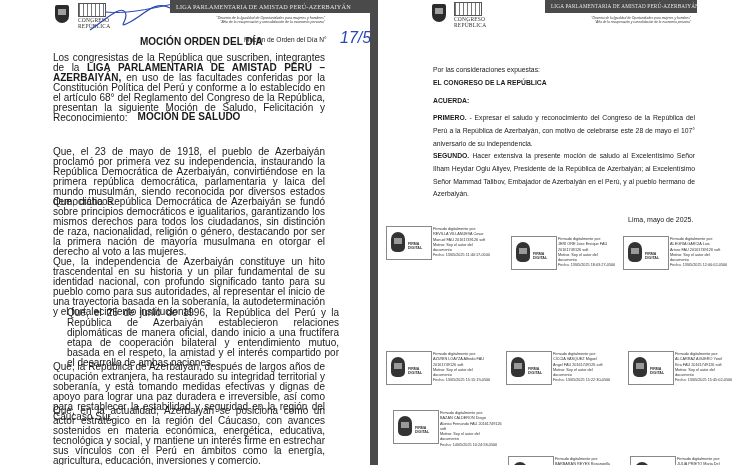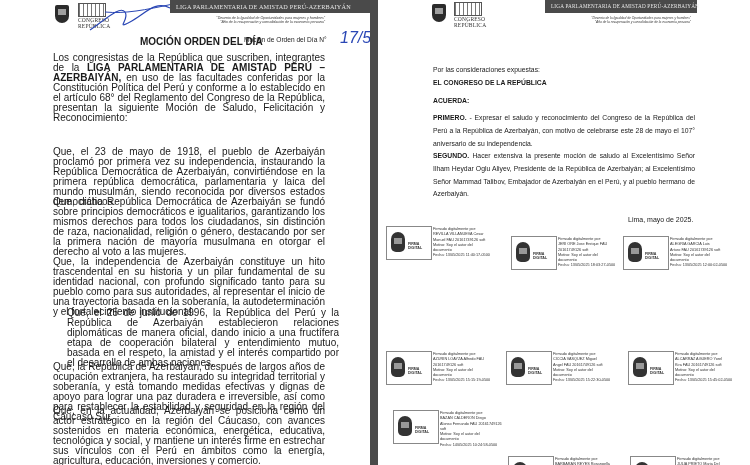--- a/index.html
+++ b/index.html
@@ -43,20 +43,21 @@
     <div>"Decenio de la Igualdad de Oportunidades para mujeres y hombres"</div>
     <div>"Año de la recuperación y consolidación de la economía peruana"</div>
   </div>
 
   <div class="abs" style="left:140px;top:36px;font-size:10px;font-weight:bold;">MOCIÓN ORDEN DEL DÍA</div>
   <div class="abs" style="left:244px;top:36px;font-size:6.6px;">Moción de Orden del Día N°</div>
   <div class="abs" style="left:340px;top:29px;font-size:16px;color:#2a47b5;font-style:italic;">17/59</div>
 
   <div class="p" style="left:53px;top:53px;width:272px;"><span>Los congresistas de la República que suscriben, integrantes de la </span><b>LIGA PARLAMENTARIA DE AMISTAD PERÚ – AZERBAIYÁN,</b><span> en uso de las facultades conferidas por la Constitución Política del Perú y conforme a lo establecido en el artículo 68° del Reglamento del Congreso de la República, presentan la siguiente Moción de Saludo, Felicitación y Reconocimiento:</span></div>
 
+  <div class="p c" style="left:53px;top:112px;width:272px;font-weight:bold;">MOCIÓN DE SALUDO</div>
 
   <div class="p" style="left:53px;top:147px;width:272px;">Que, el 23 de mayo de 1918, el pueblo de Azerbaiyán proclamó por primera vez su independencia, instaurando la República Democrática de Azerbaiyán, convirtiéndose en la primera república democrática, parlamentaria y laica del mundo musulmán, siendo reconocida por diversos estados democráticos.</div>
   <div class="p" style="left:53px;top:197px;width:272px;">Que, dicha República Democrática de Azerbaiyán se fundó sobre principios democráticos e igualitarios, garantizando los mismos derechos para todos los ciudadanos, sin distinción de raza, nacionalidad, religión o género, destacando por ser la primera nación de mayoría musulmana en otorgar el derecho al voto a las mujeres.</div>
   <div class="p" style="left:53px;top:257px;width:272px;">Que, la independencia de Azerbaiyán constituye un hito trascendental en su historia y un pilar fundamental de su identidad nacional, con profundo significado tanto para su pueblo como para sus autoridades, al representar el inicio de una trayectoria basada en la soberanía, la autodeterminación y el fortalecimiento institucional.</div>
   <div class="p" style="left:53px;top:308px;width:272px;margin-left:14px;">Que, el 25 de junio de 1996, la República del Perú y la República de Azerbaiyán establecieron relaciones diplomáticas de manera oficial, dando inicio a una fructífera etapa de cooperación bilateral y entendimiento mutuo, basada en el respeto, la amistad y el interés compartido por el desarrollo de ambas naciones.</div>
   <div class="p" style="left:53px;top:406px;width:272px;">Que, en la actualidad, Azerbaiyán se posiciona como un actor estratégico en la región del Cáucaso, con avances sostenidos en materia económica, energética, educativa, tecnológica y social, y mantiene un interés firme en estrechar sus vínculos con el Perú en ámbitos como la energía, agricultura, educación, inversiones y comercio.</div>
   <div class="p" style="left:53px;top:362px;width:272px;">Que, la República de Azerbaiyán, después de largos años de ocupación extranjera, ha restaurado su integridad territorial y soberanía, y está tomando medidas efectivas y dignas de apoyo para lograr una paz duradera e irreversible, así como para restablecer la estabilidad y seguridad en la región del Cáucaso Sur.</div>
 </div>
 
 <div class="gutter"></div>

